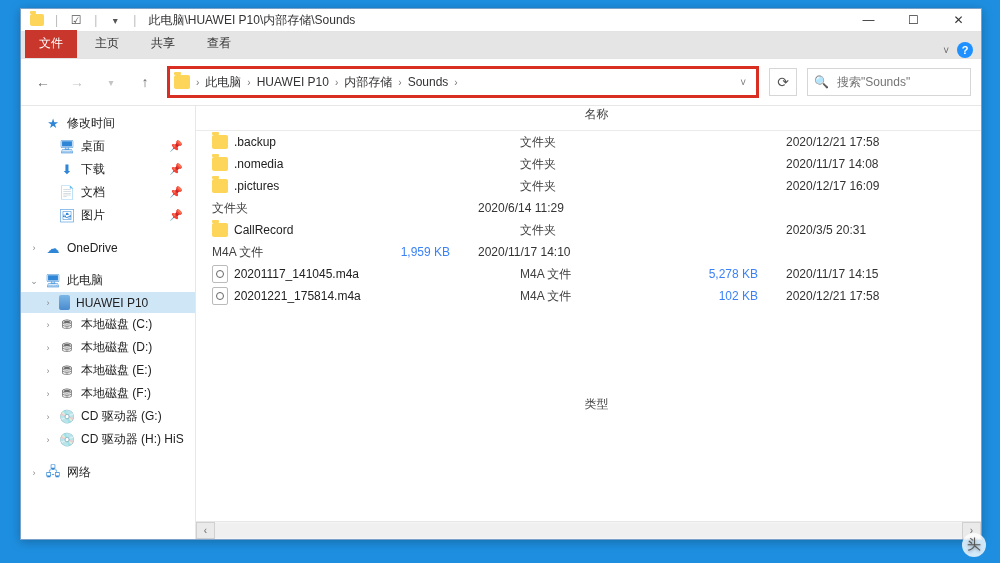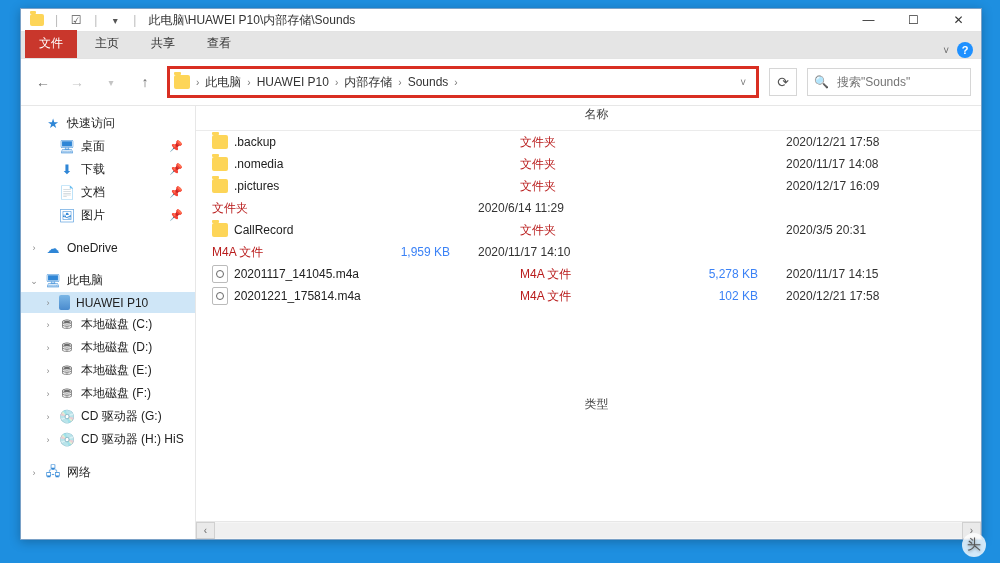--- a/index.html
+++ b/index.html
@@ -166,21 +166,21 @@
   .row {
     display: flex;
     align-items: center;
     height: 22px;
     padding-left: 16px;
     font-size: 12px;
     color: #222;
     gap: 18px;
   }
   .row .name { flex: 0 0 290px; display:flex; align-items:center; gap: 6px;}
-  .row .type { flex: 0 0 150px; color:#b91c1c; }
+  .row .type { flex: 0 0 150px; color:#404040; }
   .row .size { flex: 0 0 70px; text-align: right; padding-right: 10px; color:#3b82f6;}
   .row .mtime{ flex: 0 0 150px; color:#333;}
   .fico { width: 16px; height: 14px; display:inline-block; }
   .fico.folder { background: #fdd558; border-radius: 2px; position: relative; }
   .fico.folder::before { content:""; position:absolute; top:-3px; left:0; width:7px; height:3px; background:#fdd558; border-radius:1px;}
   .fico.m4a { width: 14px; height: 16px; background: #fff; border: 1px solid #bbb; border-radius: 2px; position: relative;}
   .fico.m4a::after { content: ""; position: absolute; left: 3px; top: 4px; width: 6px; height: 6px; border: 1.5px solid #666; border-radius: 50%;}
   .hscroll { height: 17px; border-top: 1px solid #e7e7e7; background:#f5f5f5; display:flex; align-items:center; }
   .hsc-btn { width:17px; height:15px; display:flex; align-items:center; justify-content:center; color:#666; font-size:10px; background:#eaeaea; border:1px solid #d0d0d0; }
   .hsc-track { flex:1; height:15px; background:#f0f0f0; }
@@ -281,21 +281,21 @@
       <input placeholder="搜索&quot;Sounds&quot;" style="">
     </div>
   </div>
 
   <div class="body">
 
     <div class="sidebar">
       <div class="tv-item tv-head">
         <span class="exp"> </span>
         <span class="ico star">★</span>
-        <span>快速访问</span>
+        <span>修改时间</span>
       </div>
       <div id="quick-items">
           <div class="tv-item indent1">
             <span class="exp"></span>
             <span class="ico desktop">🖥</span>
             <span>桌面</span>
             <span class="pin">📌</span>
           </div>
           <div class="tv-item indent1">
             <span class="exp"></span>

